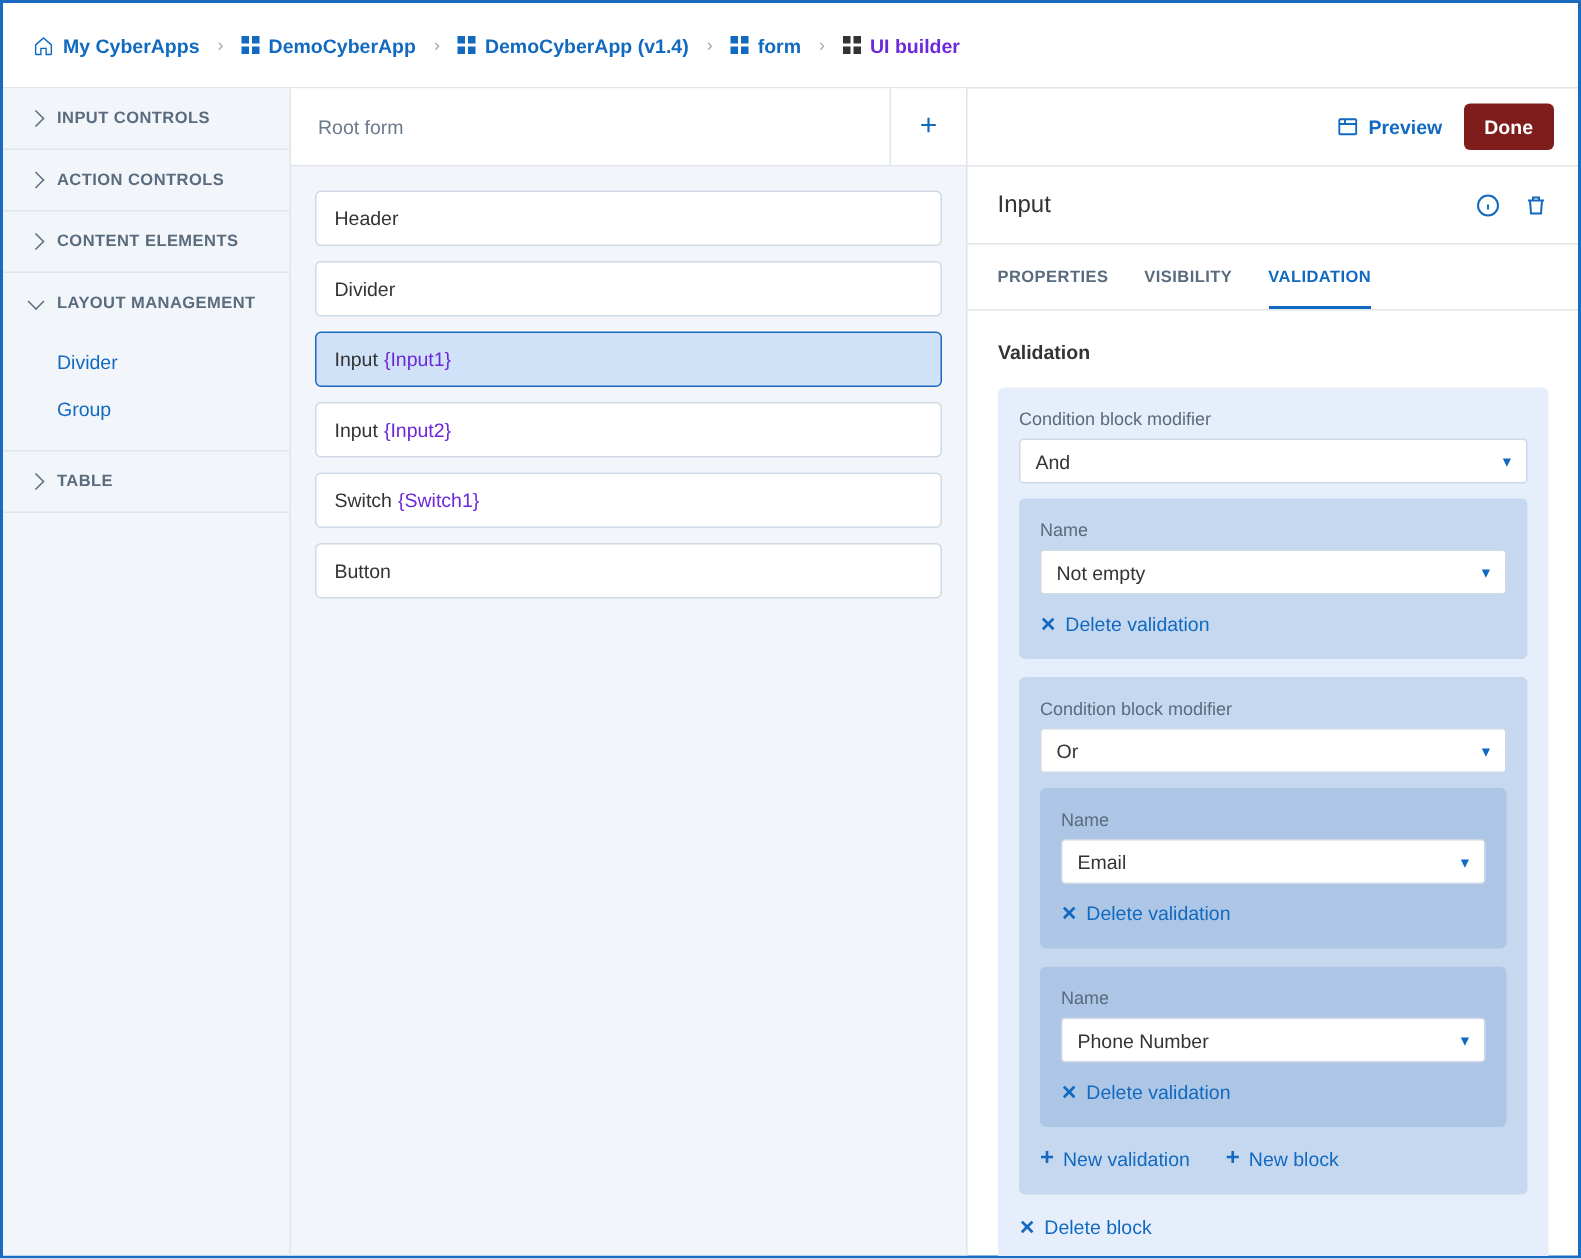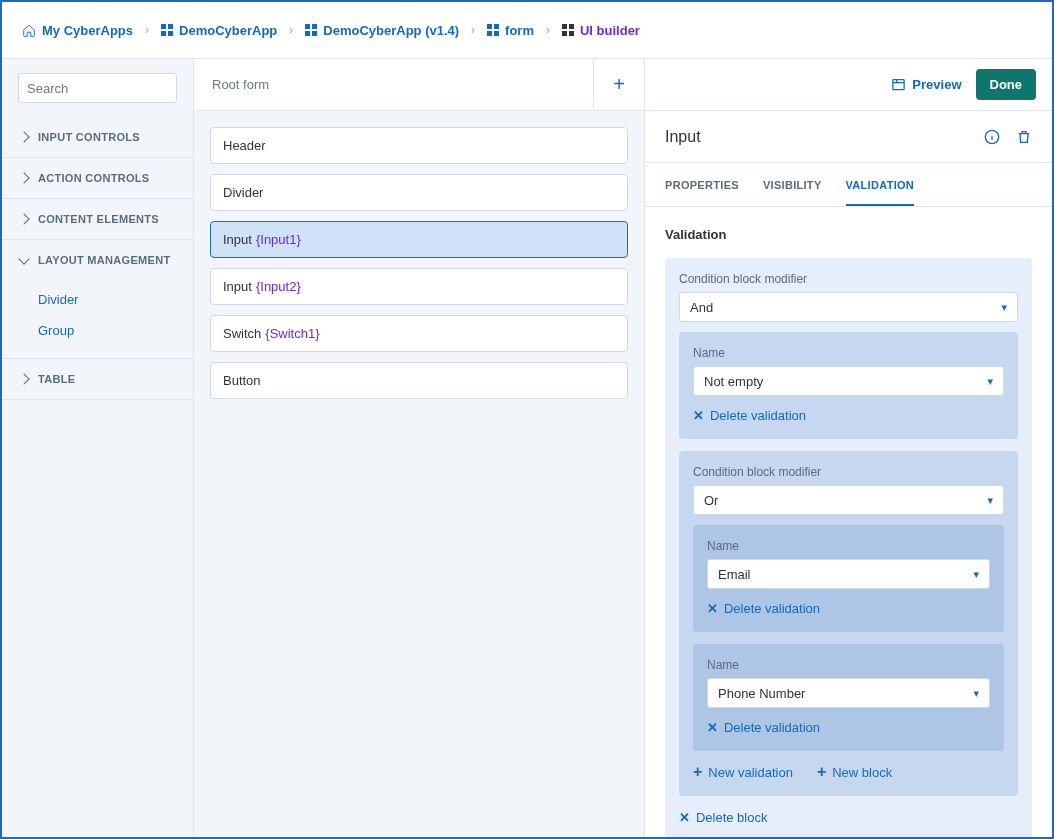--- a/index.html
+++ b/index.html
@@ -34,21 +34,21 @@
 .center-head .root { flex: 1; display: flex; align-items: center; padding: 0 18px; color: #6b7a8c; font-size: 13px; border-right: 1px solid #e0e5eb; }
 .center-head .add { width: 50px; display: flex; align-items: center; justify-content: center; color: #1169c0; font-size: 20px; cursor: pointer; }
 .form-list { padding: 16px; display: flex; flex-direction: column; gap: 10px; }
 .form-el { background: #fff; border: 1px solid #cfd9e5; border-radius: 4px; padding: 10px 12px; font-size: 13px; color: #333; cursor: pointer; }
 .form-el .sub { color: #6d28d9; margin-left: 4px; }
 .form-el.selected { background: #cfe2f7; border: 1.5px solid #1a6bbf; }
 
 .right { width: 407px; display: flex; flex-direction: column; min-height: 0; }
 .right-top { height: 52px; border-bottom: 1px solid #e0e5eb; display: flex; align-items: center; justify-content: flex-end; padding: 0 16px; gap: 14px; }
 .preview-btn { display: flex; align-items: center; gap: 6px; color: #1169c0; font-weight: 600; font-size: 13px; cursor: pointer; }
-.done-btn { background: #0f766e; color: #fff; border: 0; border-radius: 4px; padding: 8px 14px; font-weight: 600; font-size: 13px; cursor: pointer; }
+.done-btn { background: #7f1d1d; color: #fff; border: 0; border-radius: 4px; padding: 8px 14px; font-weight: 600; font-size: 13px; cursor: pointer; }
 .right-header { height: 52px; border-bottom: 1px solid #e0e5eb; display: flex; align-items: center; justify-content: space-between; padding: 0 20px; }
 .right-header h2 { font-size: 16px; font-weight: 500; color: #333; }
 .right-header .icons { display: flex; gap: 16px; }
 .right-header .icons span { color: #1169c0; cursor: pointer; }
 .tabs { height: 44px; border-bottom: 1px solid #e0e5eb; display: flex; align-items: center; gap: 24px; padding: 0 20px; }
 .tab { font-size: 11px; font-weight: 700; color: #5a6b7e; letter-spacing: 0.3px; text-transform: uppercase; cursor: pointer; padding: 14px 0; position: relative; }
 .tab.active { color: #1169c0; }
 .tab.active::after { content: ""; position: absolute; left: 0; right: 0; bottom: -1px; height: 2px; background: #1169c0; }
 .right-body { flex: 1; overflow-y: auto; padding: 20px; }
 .section-title { font-size: 13px; font-weight: 600; color: #333; margin-bottom: 16px; }
@@ -116,31 +116,20 @@
           <span></span>
           <span></span>
         </span>
       <span>UI builder</span>
     </div>
   </div>
 
   <div class="main">
 
     <div class="left">
-      <div class="search-wrap">
-        <div class="search-box">
-          <input placeholder="Search" style="">
-          <span class="search-icon">
-              <svg width="14" height="14" viewBox="0 0 24 24" fill="none" stroke="currentColor" stroke-width="2.5">
-                <circle cx="10" cy="10" r="7"></circle>
-                <path d="m21 21-5.6-5.6"></path>
-              </svg>
-            </span>
-        </div>
-      </div>
       <div class="cat">
         <div class="cat-header">
             <span class="chev"></span>
             <span>INPUT CONTROLS</span>
           </div>
       </div>
       <div class="cat">
         <div class="cat-header">
             <span class="chev"></span>
             <span>ACTION CONTROLS</span>

